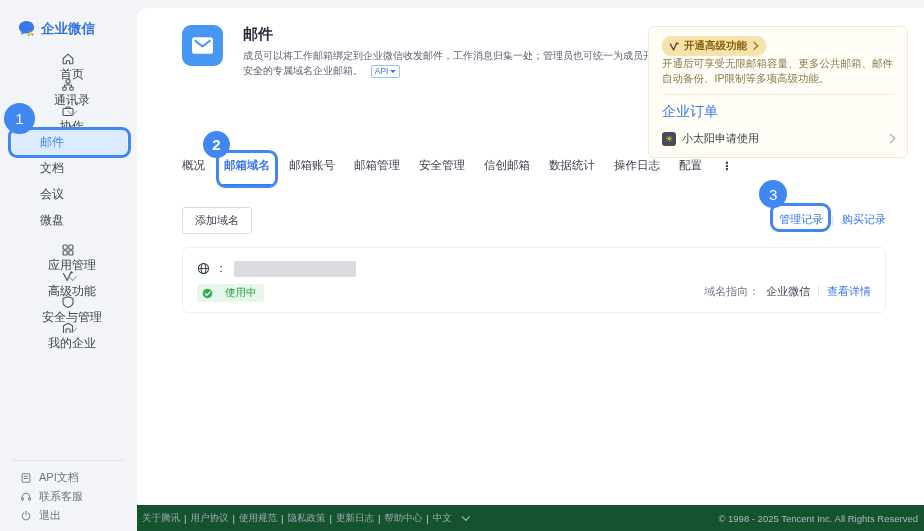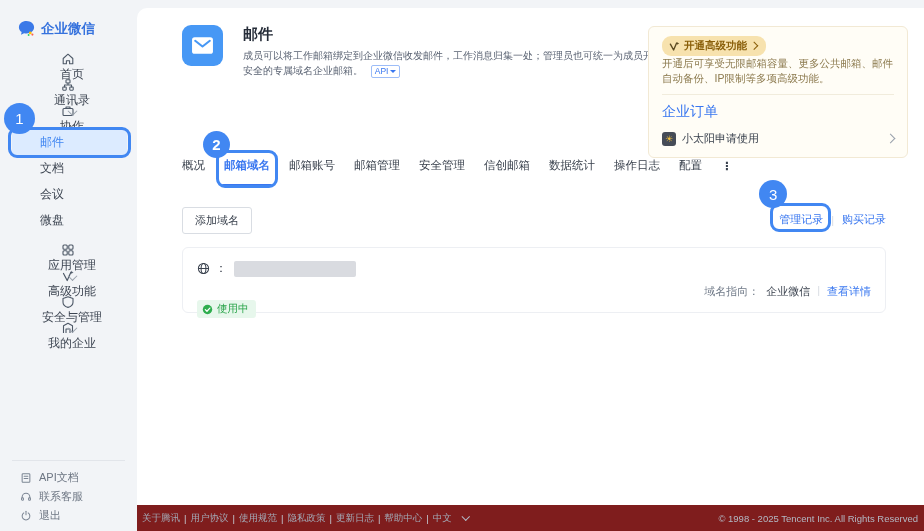--- a/index.html
+++ b/index.html
@@ -56,28 +56,28 @@
                font-size:11px;color:#39414d;background:#fff;}
   .records{position:absolute;right:38px;top:204px;display:flex;align-items:center;gap:8px;font-size:11px;color:#3977f0;}
   .sep{color:#d8dce2;}
   .rec-link{position:relative;}
   
   .domain-card{position:absolute;left:45px;top:239px;right:38px;height:66px;border:1px solid #edeff3;border-radius:6px;
                padding:12px 14px;box-sizing:border-box;}
   .drow1{display:flex;align-items:center;gap:5px;font-size:12px;color:#343c49;}
   .redacted{width:122px;height:16px;background:#d9dbe0;border-radius:2px;margin-left:2px;}
   .drow2{margin-top:7px;}
-  .status{display:inline-flex;align-items:center;gap:4px;background:#e7f7ec;border-radius:3px;padding:2px 7px 2px 5px;
-          font-size:10.5px;color:#2aa44a;margin-top:16px;}
+  .status{display:inline-flex;align-items:center;gap:12px;background:#e7f7ec;border-radius:3px;padding:2px 7px 2px 5px;
+          font-size:10.5px;color:#2aa44a;}
   .dright{position:absolute;right:14px;bottom:13px;display:flex;align-items:flex-start;gap:7px;font-size:11px;}
   .dlabel{color:#707a88;}
   .dvalue{color:#39414d;}
   .dlink{color:#3977f0;}
   
-  .footerbar{position:absolute;left:137px;right:0;bottom:0;height:26px;background:#7f1d1d;display:flex;align-items:center;
+  .footerbar{position:absolute;left:137px;right:0;bottom:0;height:26px;background:#14532d;display:flex;align-items:center;
              font-size:9.5px;color:#a3aab6;padding:0 6px 0 5px;box-sizing:border-box;white-space:nowrap;}
   .footerbar .sep{margin:0 4px;color:#c6ccd5;}
   .flang{display:inline-flex;align-items:center;gap:11px;}
   .flang .chev{border-color:#b3bac6;width:4.5px;height:4.5px;}
   .copyright{margin-left:auto;color:#b3b9c4;}
   
   .ann-rect{position:absolute;border:3px solid #4187f2;border-radius:9px;z-index:30;pointer-events:none;}
   .ann-circle{position:absolute;width:29px;height:29px;border-radius:50%;background:#4187f2;color:#fff;z-index:40;
               display:flex;align-items:center;justify-content:center;font-size:15px;pointer-events:none;}
   .ann-mail{inset:-3px -4px;}

